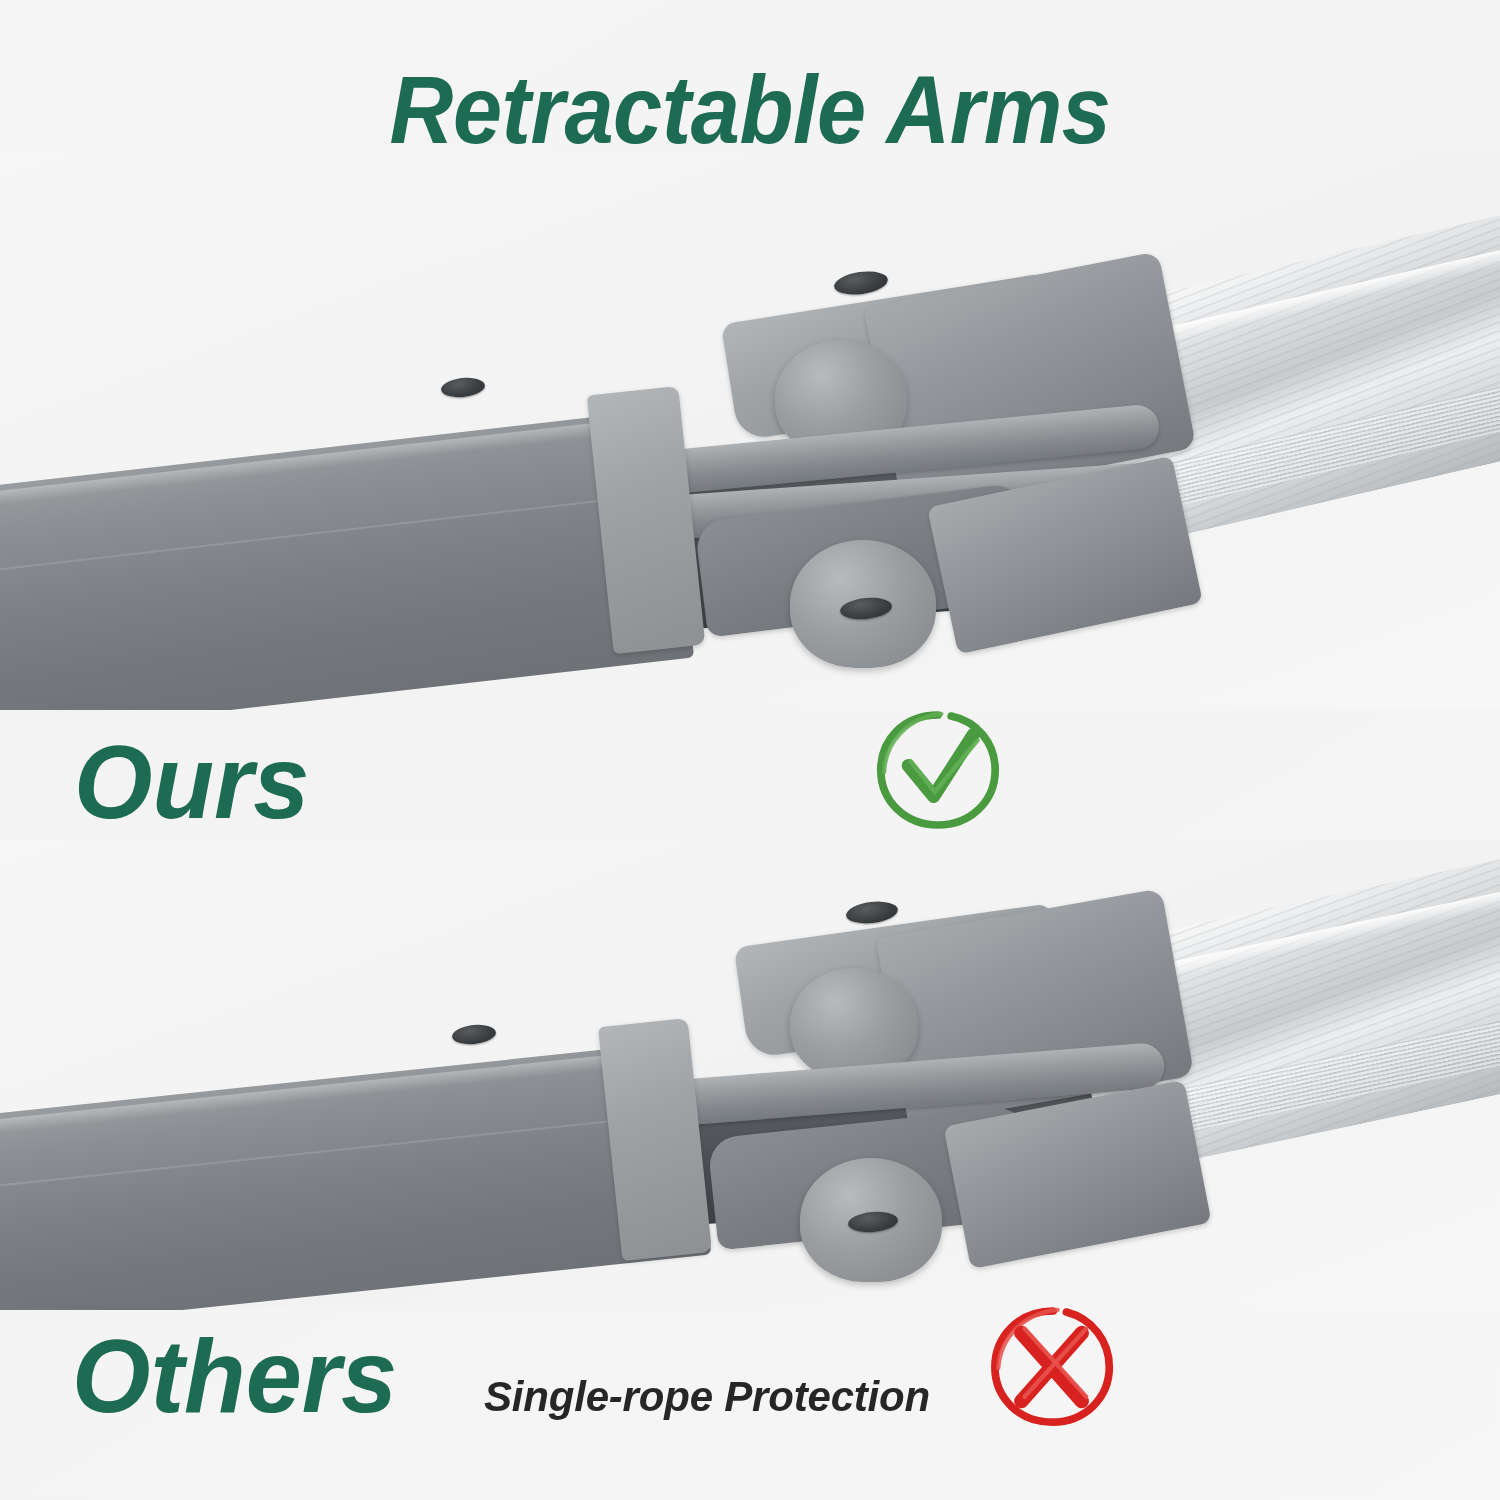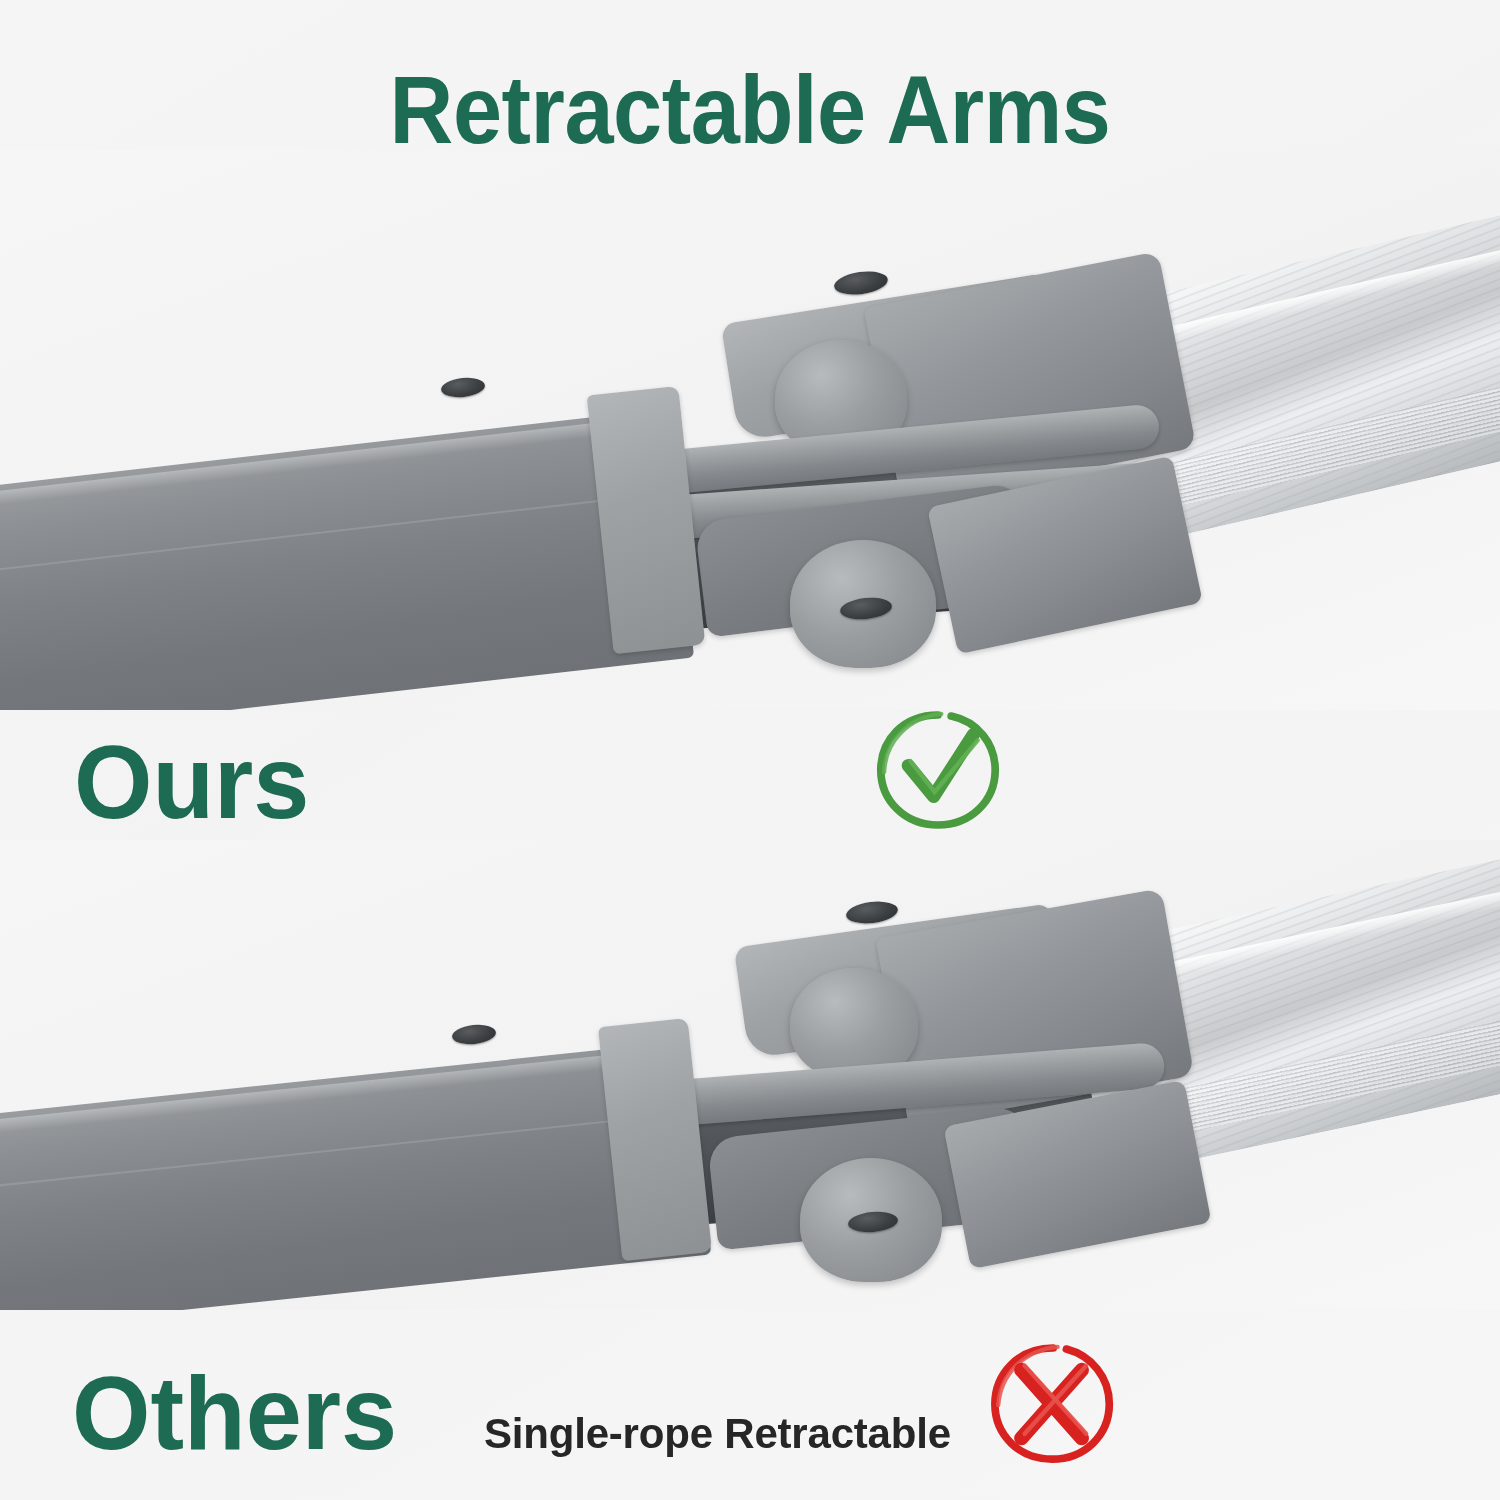--- a/index.html
+++ b/index.html
@@ -9,20 +9,21 @@
   }
   body {
     font-family: "Liberation Sans", sans-serif;
   }
   #page {
     position: relative;
     width: 1500px;
     height: 1500px;
     overflow: hidden;
     background: linear-gradient(150deg, #f5f5f5 0%, #f3f3f3 40%, #f6f6f6 100%);
+    font-style: italic;
   }
 
   
   .title {
     position: absolute;
     top: 62px;
     left: 0;
     width: 100%;
     text-align: center;
     font-family: "Liberation Sans Narrow", "Liberation Sans", sans-serif;
@@ -153,21 +154,21 @@
   }
 
   
   .label-row {
     position: absolute;
     left: 0;
     width: 1500px;
     height: 120px;
   }
   #labels-ours   { top: 722px; }
-  #labels-others { top: 1349px; }
+  #labels-others { top: 1312px; }
 
   .brand {
     position: absolute;
     font-family: "Liberation Sans Narrow", "Liberation Sans", sans-serif;
     font-weight: bold;
     font-size: 104px;
     line-height: 1;
     color: #1d6b52;
     transform: scaleX(0.97);
     transform-origin: left center;
@@ -282,21 +283,21 @@
       <div class="screw" style="left:848px; top:372px; width:50px; height:20px; transform:rotate(-5deg);"></div>
 
       <div class="knuckle" style="left:955px; top:262px; width:245px; height:145px; transform:rotate(-11deg); border-radius:10px;"></div>
 
       <div class="knuckle light" style="left:610px; top:182px; width:90px; height:235px; transform:rotate(-6deg); border-radius:6px 10px 10px 6px;"></div>
     </div>
   </div>
 
   <div class="label-row" id="labels-others">
     <div class="brand" id="brand-others">Others</div>
-    <div class="caption" id="cap-others">Single-rope Retractable</div>
+    <div class="caption" id="cap-others">Single-rope Protection</div>
     <div class="mark" id="mark-others">
       <svg viewBox="0 0 120 120">
         <path d="M62 10 C 30 10, 9 34, 9 61 C 9 89, 31 111, 61 111 C 91 111, 113 89, 113 61 C 113 37, 97 17, 74 11" fill="none" stroke="#d8221f" stroke-width="7" stroke-linecap="round"></path>
         <path d="M66 9 C 36 12, 14 33, 12 62" fill="none" stroke="#e8524c" stroke-width="4" stroke-linecap="round" opacity=".85"></path>
         <path d="M33 30 L 88 92" fill="none" stroke="#d8221f" stroke-width="13" stroke-linecap="round"></path>
         <path d="M88 30 L 33 92" fill="none" stroke="#d8221f" stroke-width="13" stroke-linecap="round"></path>
         <path d="M36 26 L 92 88" fill="none" stroke="#e8524c" stroke-width="4" stroke-linecap="round" opacity=".9"></path>
         <path d="M92 26 L 36 88" fill="none" stroke="#e8524c" stroke-width="4" stroke-linecap="round" opacity=".9"></path>
       </svg>
     </div>

